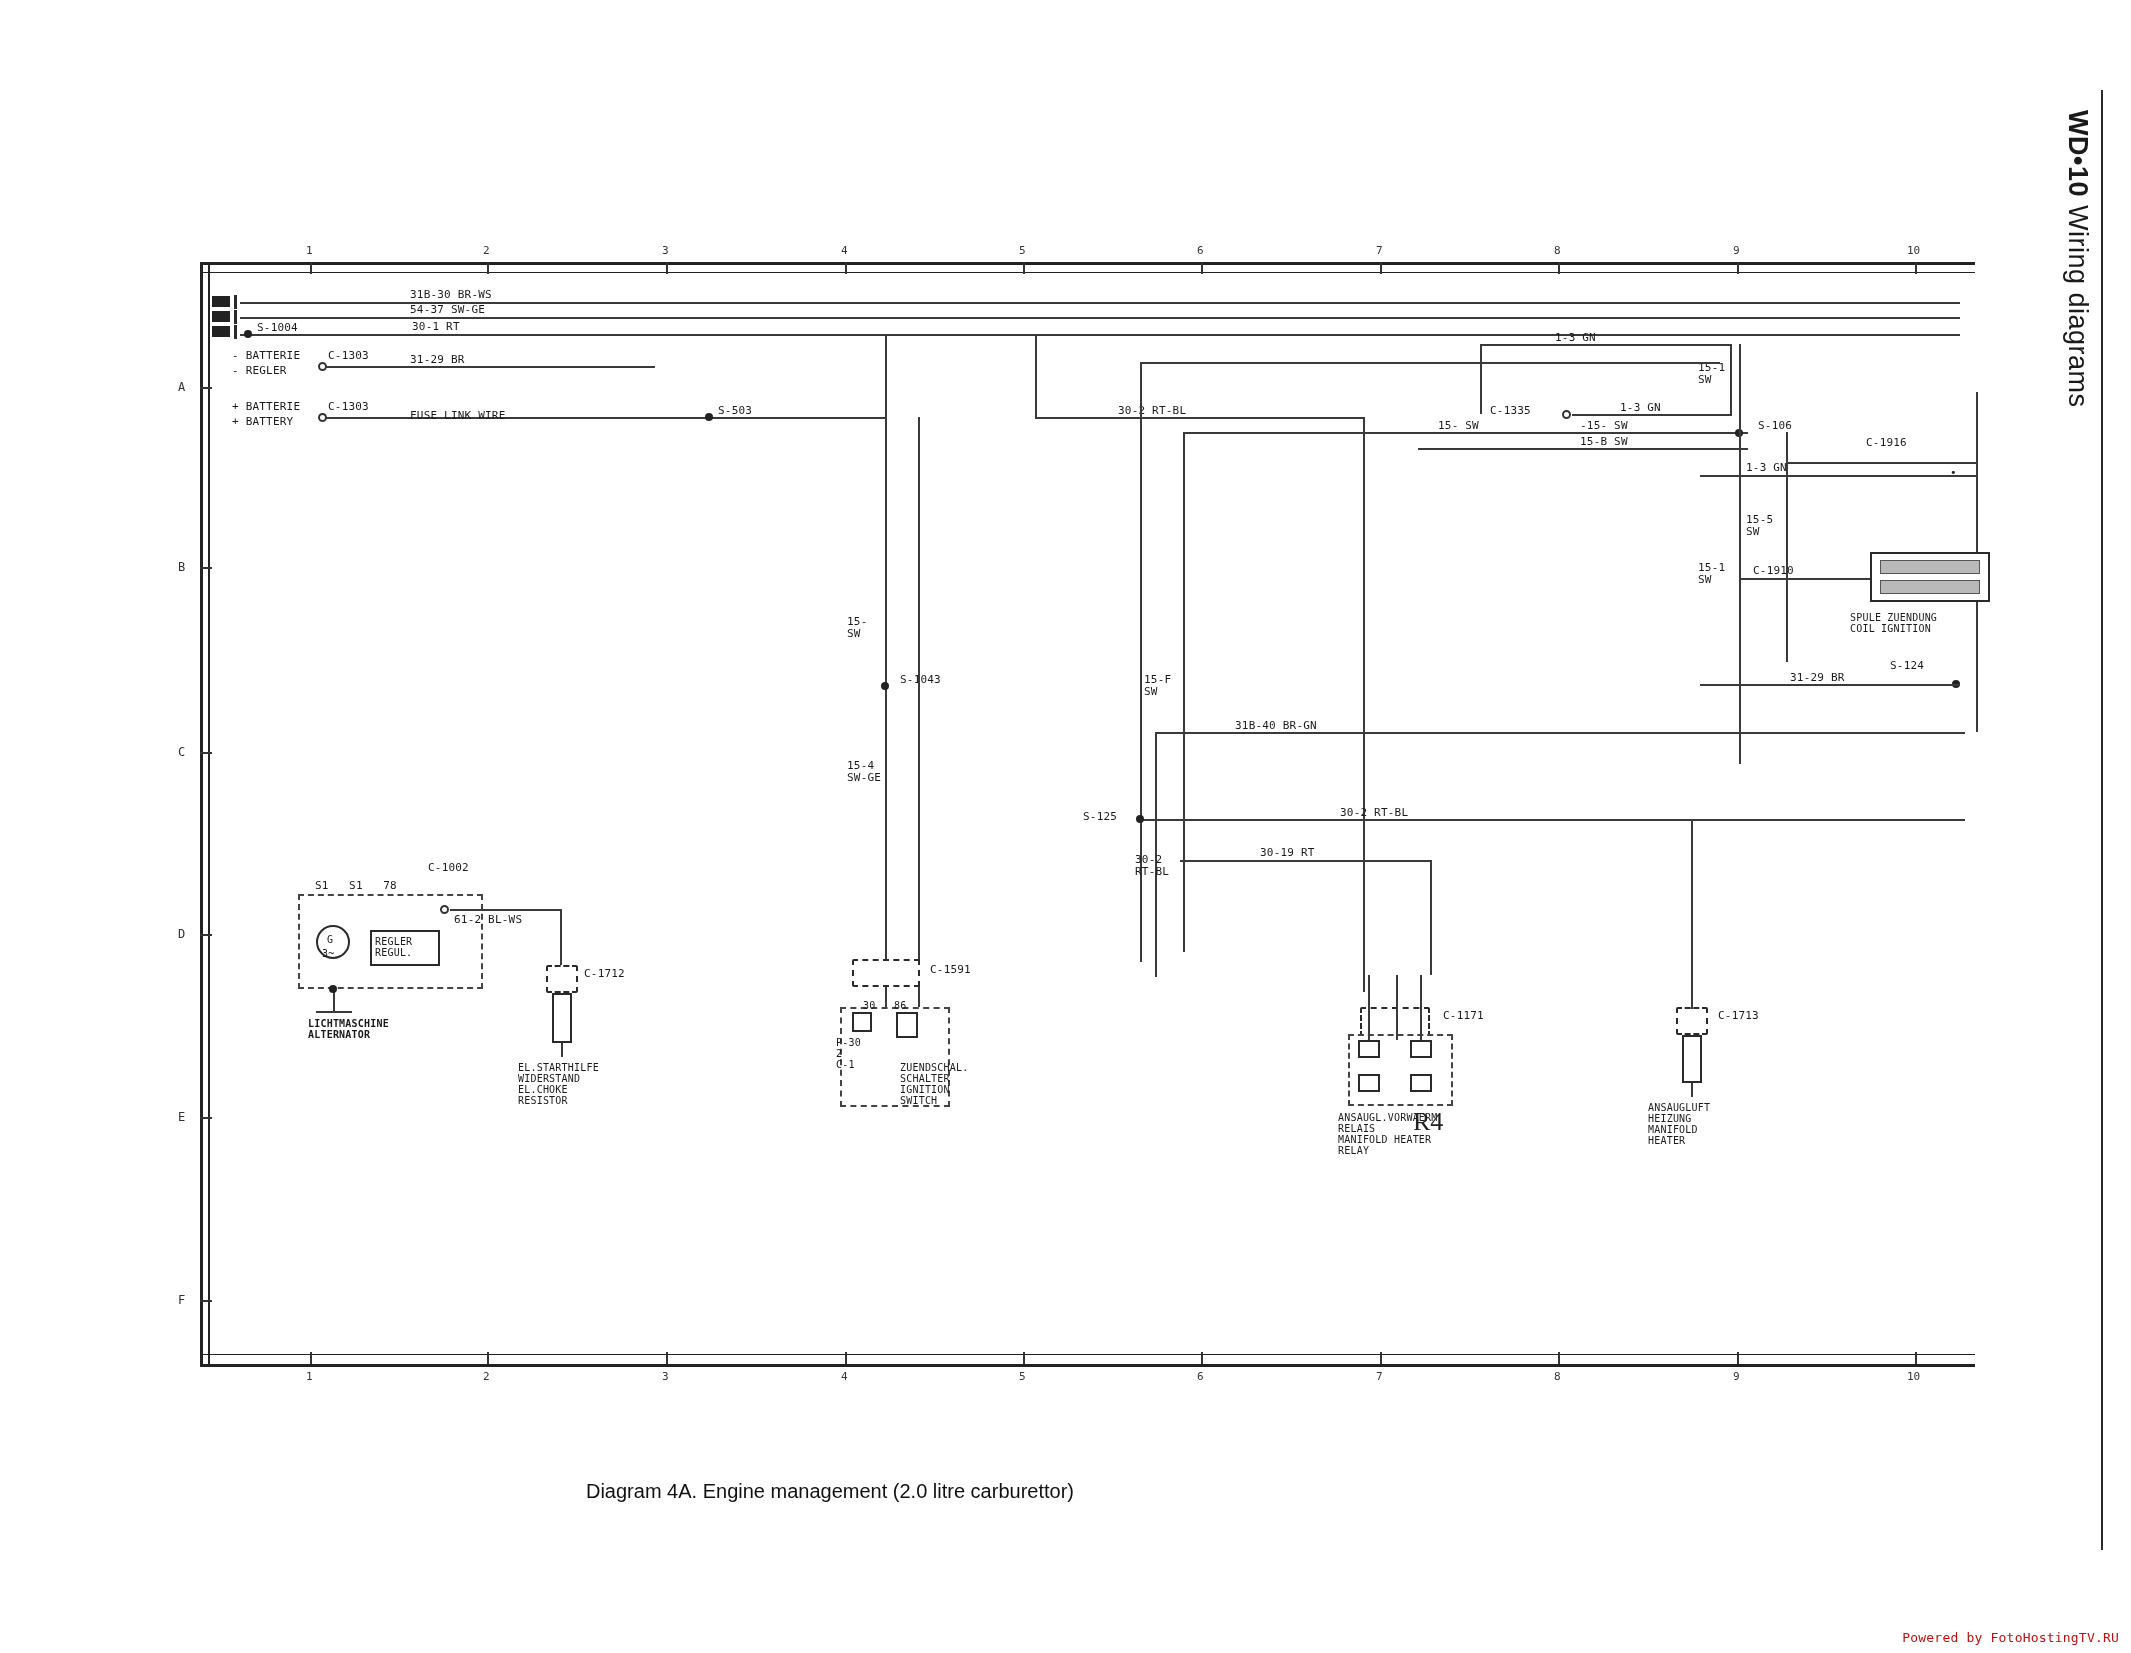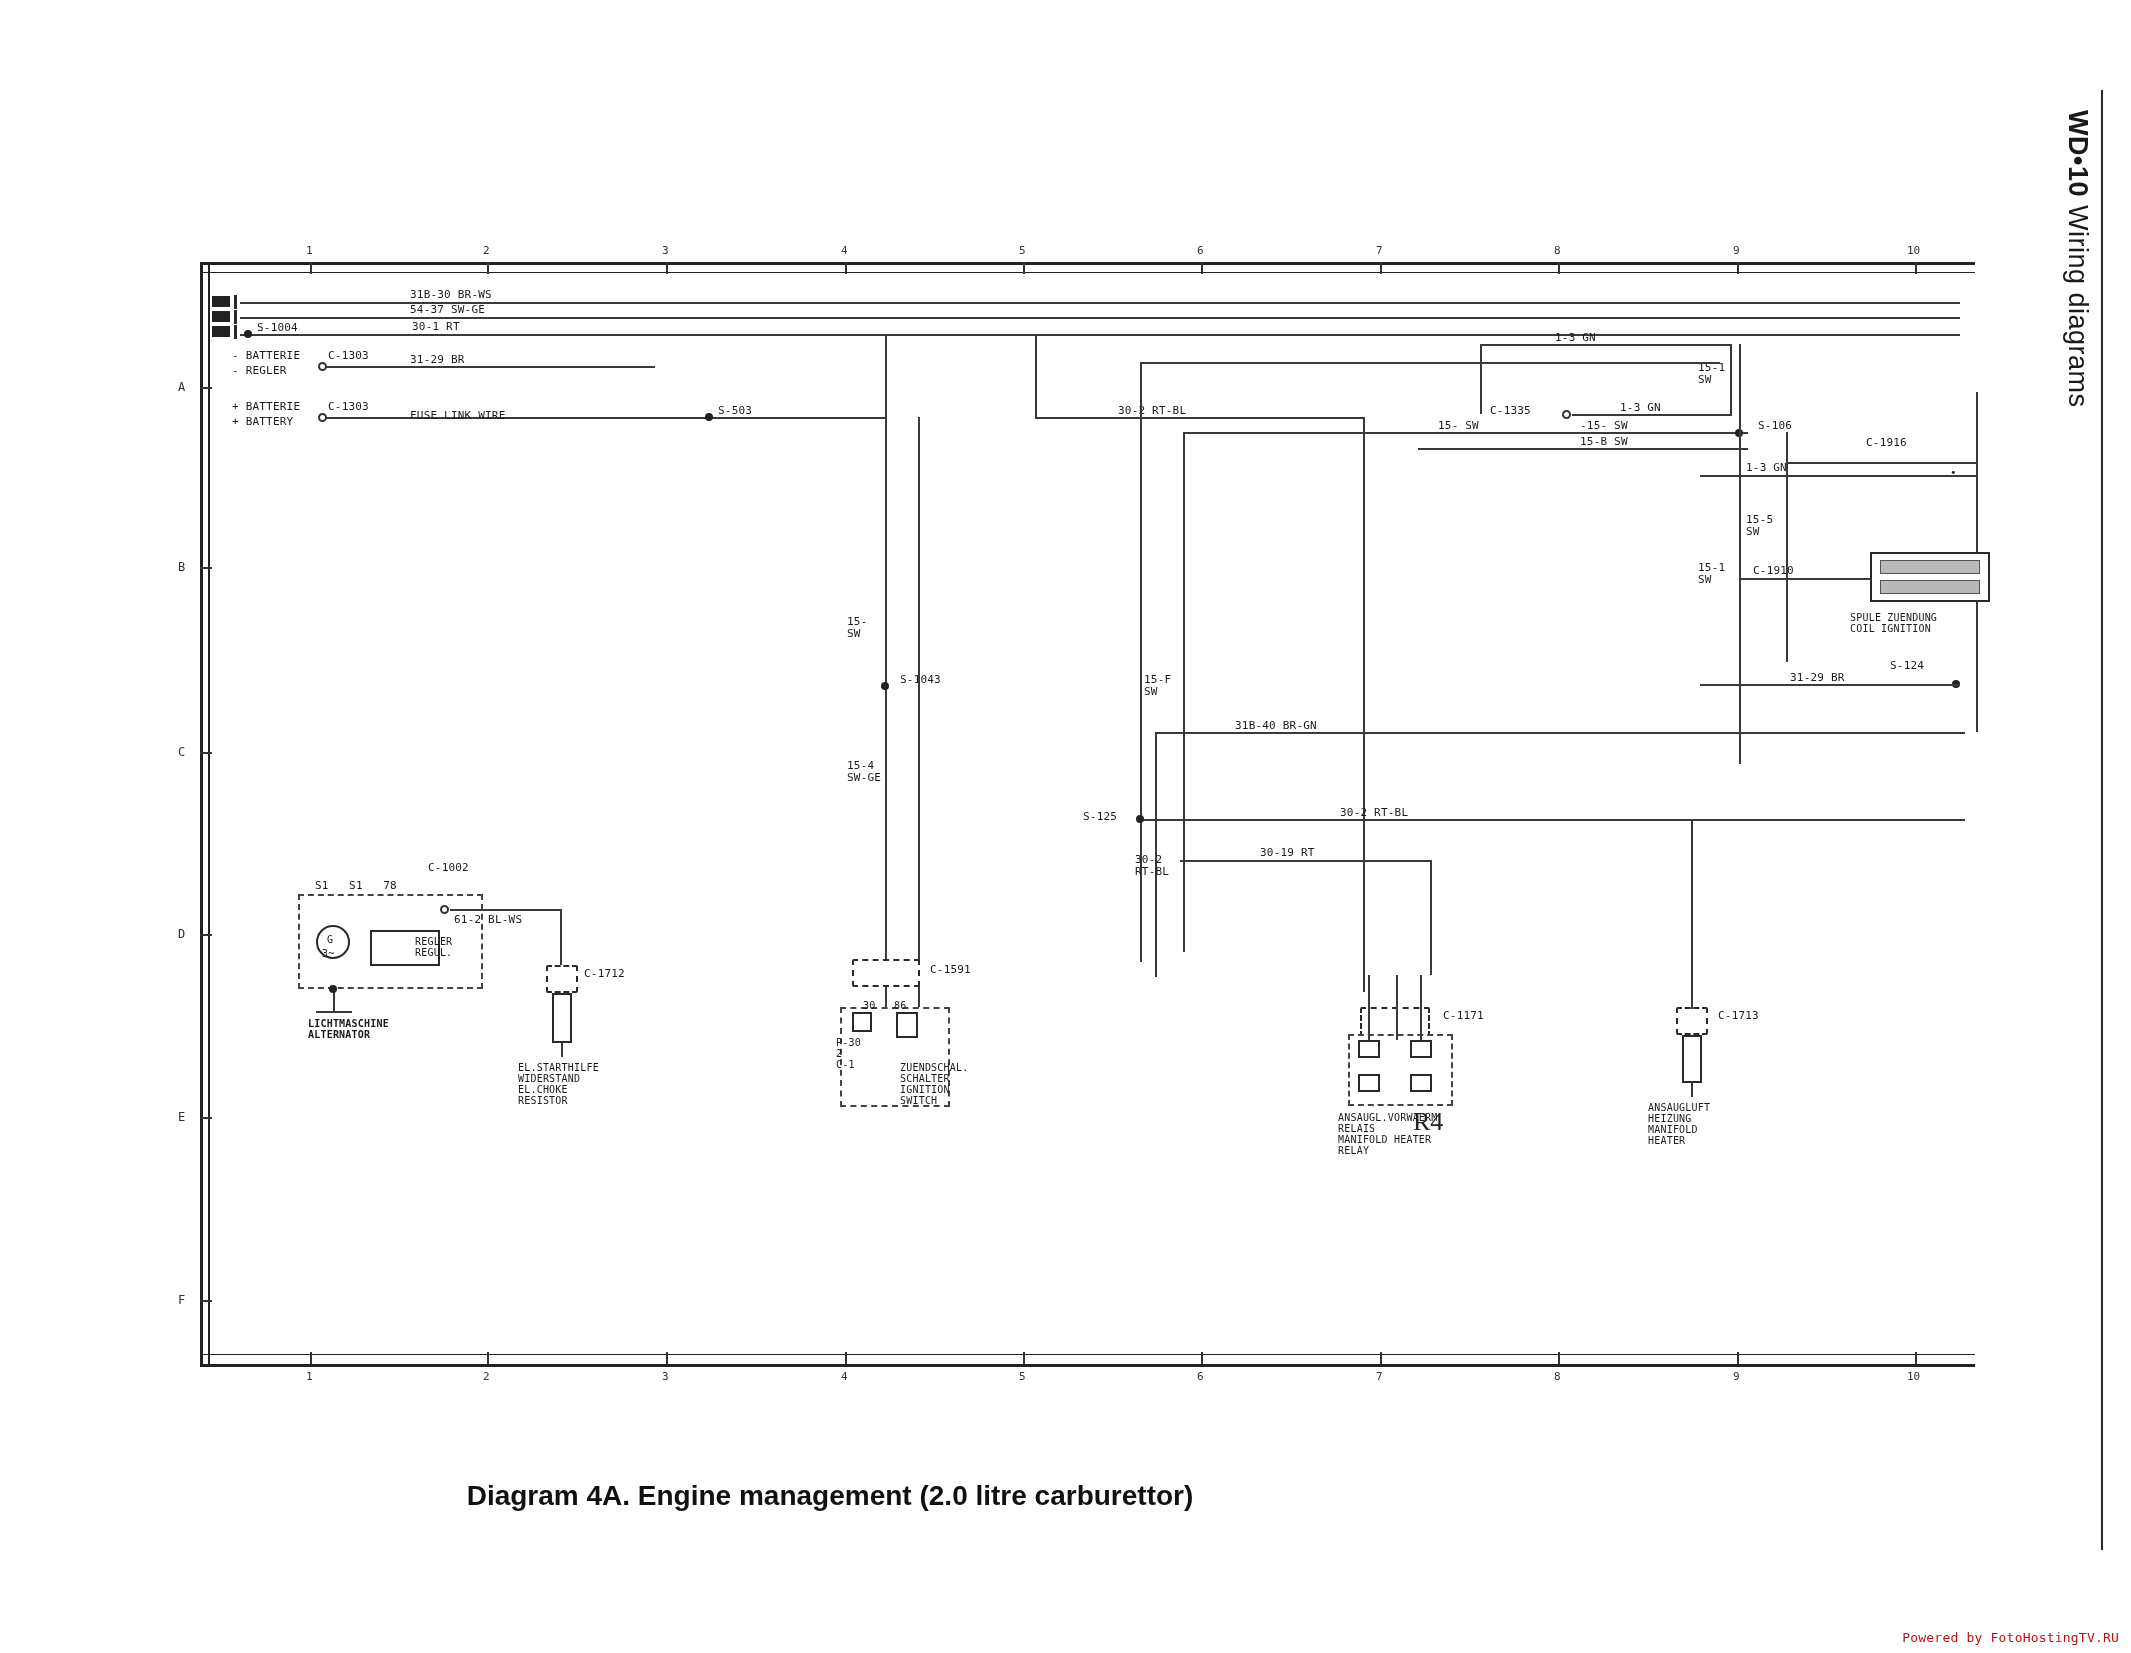--- a/index.html
+++ b/index.html
@@ -53,23 +53,23 @@
   }
   #watermark .wm-host { color: #c01010; }
 
   
   #diagram-caption {
     position: absolute;
     left: 0;
     top: 1480px;
     width: 1660px;
     text-align: center;
-    font-size: 28px;
+    font-size: 20px;
     color: #111;
-    font-weight: bold;
+    font-weight: normal;
   }
 
   
   #diagram-frame {
     position: absolute;
     left: 200px;
     top: 262px;
     width: 1775px;
     height: 1105px;
   }
@@ -418,21 +418,21 @@
   <div class="lbl" style="left:1060px; top:585px;">30-19 RT</div>
   <div class="wire-v" style="left:1230px; top:598px; height:115px;"></div>
   <div class="lbl" style="left:935px; top:592px;">30-2
 RT-BL</div>
 
   <div class="comp-box dashed" style="left:98px; top:632px; width:185px; height:95px;"></div>
   <div class="alt-circle" style="left:116px; top:663px;"></div>
   <div class="lbl sm" style="left:127px; top:672px;">G</div>
   <div class="lbl sm" style="left:122px; top:686px;">3~</div>
   <div class="comp-box" style="left:170px; top:668px; width:70px; height:36px;"></div>
-  <div class="lbl sm" style="left:175px; top:674px; white-space:pre;margin-left:40px;">REGLER
+  <div class="lbl sm" style="left:175px; top:674px; white-space:pre;">REGLER
 REGUL.</div>
   <div class="lbl" style="left:115px; top:618px;">S1   S1   78</div>
   <div class="wire-v" style="left:133px; top:727px; height:24px;"></div>
   <div class="wire-h" style="left:116px; top:749px; width:36px;"></div>
   <div class="node-dot" style="left:129px; top:723px;"></div>
   <div class="lbl sm" style="left:108px; top:756px; white-space:pre;font-weight:bold;">LICHTMASCHINE
 ALTERNATOR</div>
 
   <div class="small-circle" style="left:240px; top:643px;"></div>
   <div class="lbl" style="left:228px; top:600px;">C-1002</div>

